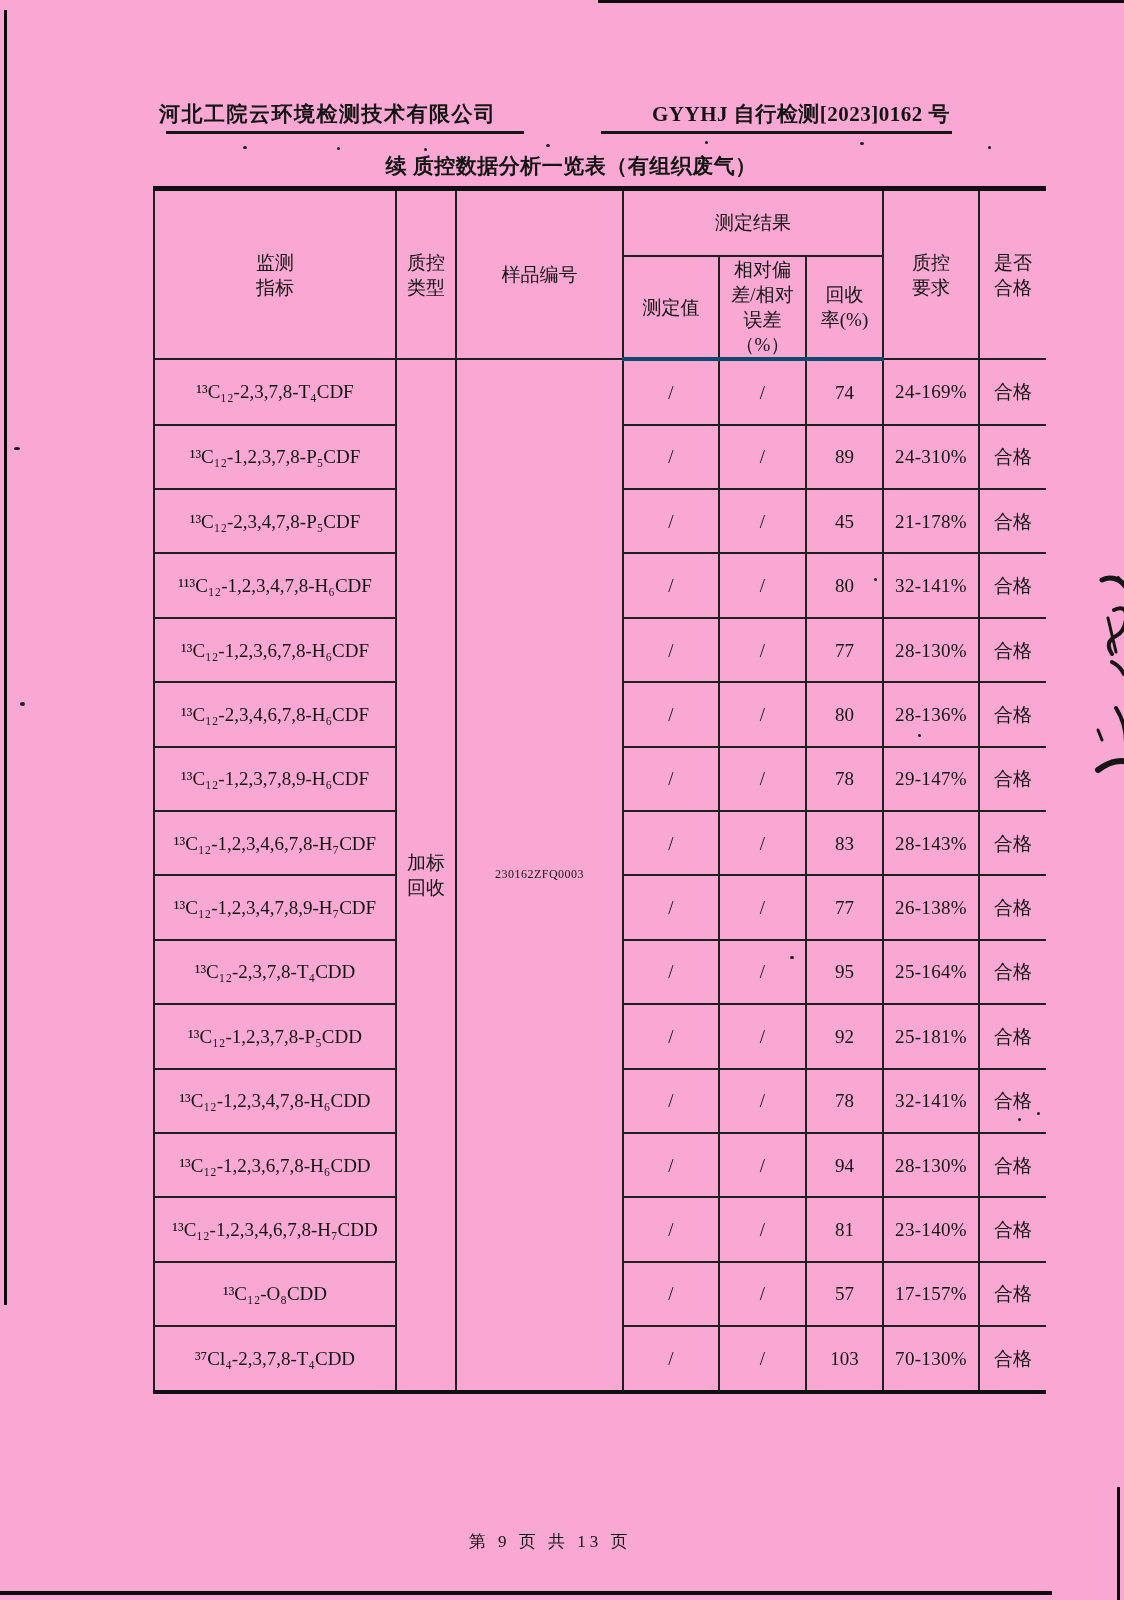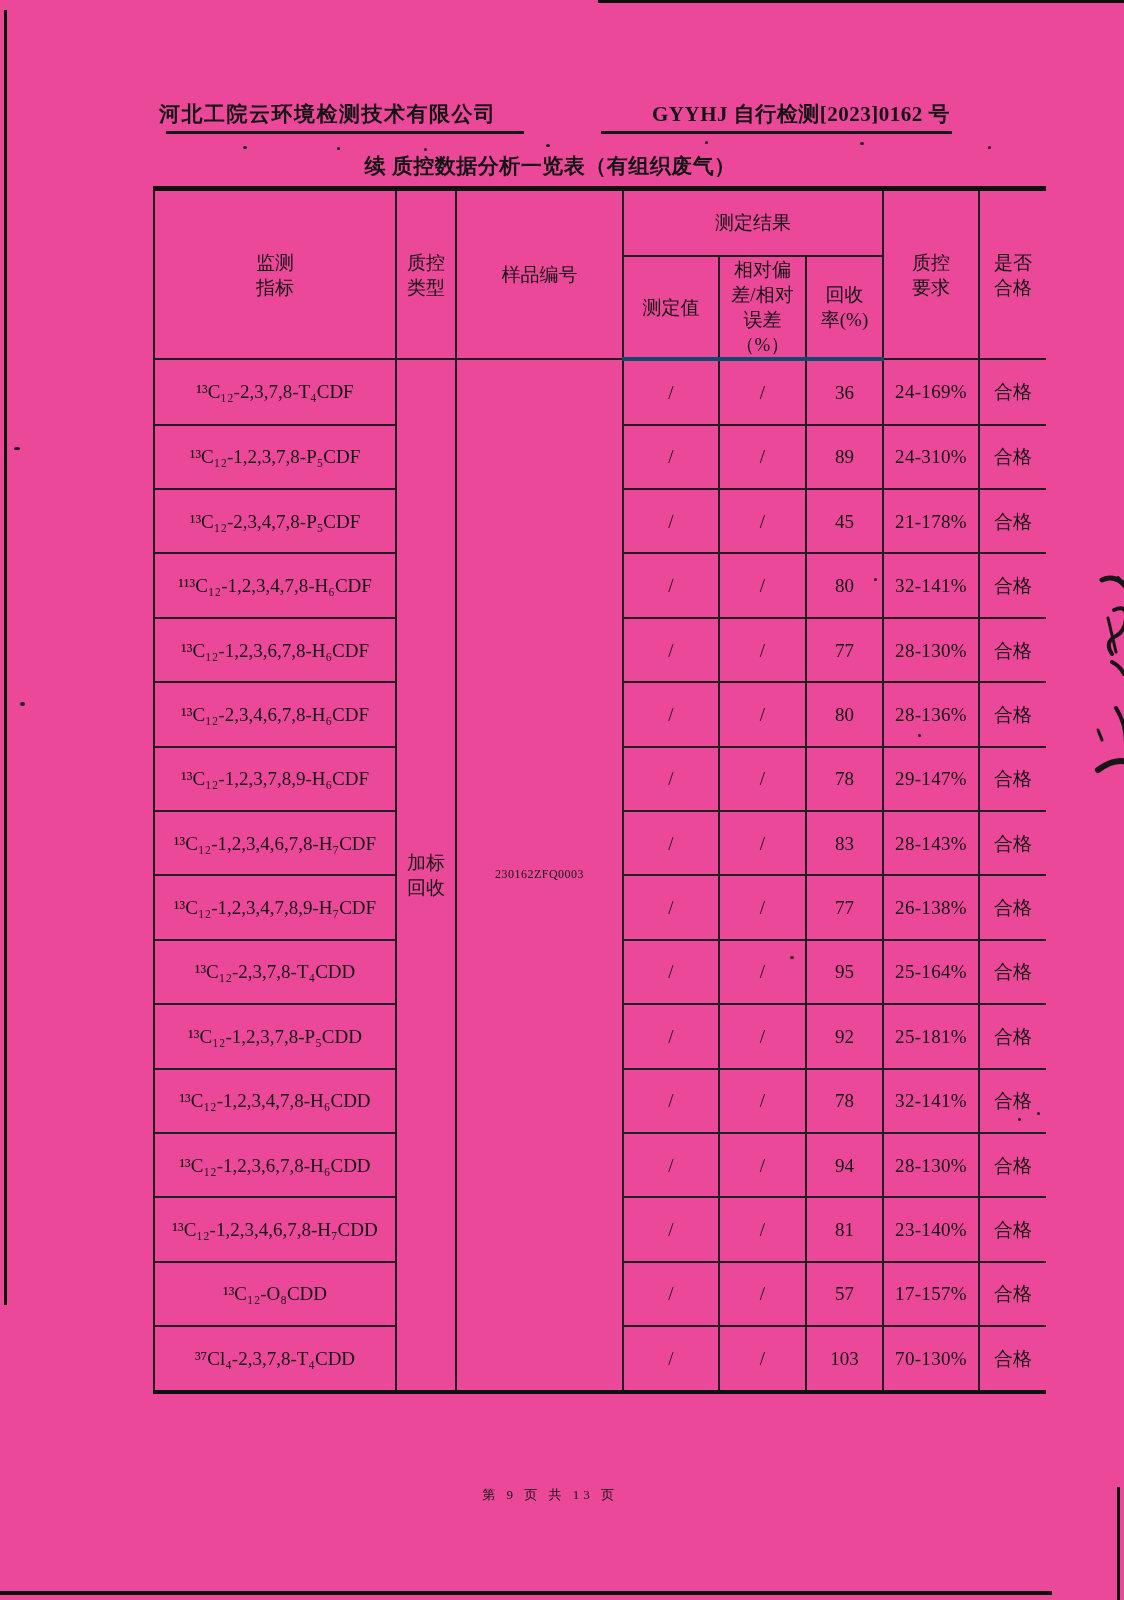--- a/index.html
+++ b/index.html
@@ -1,21 +1,21 @@
 <!DOCTYPE html>
 <html><head>
 <meta charset="utf-8">
 <style>
   html,body{margin:0;padding:0;}
   body{
     width:1124px;height:1600px;position:relative;overflow:hidden;
     background:#ffffff;color:#141414;
     font-family:"Liberation Serif","DejaVu Serif",serif;
   }
-  .page{position:absolute;inset:0;background:#ec4899;}
+  .page{position:absolute;inset:0;background:#f9a8d4;}
 
   
   .edge{position:absolute;background:#0c0c0c;}
   .edge-left{left:4px;top:10px;width:3px;height:1295px;}
   .edge-top{left:598px;top:0;width:526px;height:3px;}
   .edge-bottom{left:0;top:1591px;width:1052px;height:4px;}
   .edge-right-bottom{left:1117px;top:1487px;width:3px;height:113px;}
   .speck{position:absolute;background:#1c1c1c;border-radius:50%;}
 
   
@@ -25,21 +25,21 @@
   }
   .docnum{
     position:absolute;right:174px;top:100px;
     font-size:21px;font-weight:bold;letter-spacing:0.5px;white-space:nowrap;text-align:right;
   }
   .hrule{position:absolute;top:131px;height:3px;background:#161616;}
   .hrule-l{left:166px;width:358px;}
   .hrule-r{left:601px;width:351px;}
   .doc-title{
     position:absolute;left:0;top:152px;width:1100px;text-align:center;
-    font-size:21px;font-weight:bold;letter-spacing:0.5px;
+    font-size:21px;font-weight:bold;letter-spacing:0.5px;padding-left:21px;
   }
 
   
   table.qc{
     position:absolute;left:153px;top:186px;width:892px;
     border-collapse:collapse;table-layout:fixed;
     border-top:5px solid #101010;border-bottom:4px solid #101010;
     font-size:19px;
   }
   table.qc th,table.qc td{
@@ -51,22 +51,22 @@
   table.qc .last{border-right:none;}
   tr.head1 th{height:64px;}
   tr.head2 th{height:98px;border-bottom:4px solid #0c4a6e;}
   tbody td{height:62.4px;}
   td.c-analyte{text-align:left;padding-left:9px;white-space:nowrap;border-radius:19px;}
   td.c-sample{font-size:12px;letter-spacing:0.5px;}
   td.c-req{letter-spacing:0.3px;}
 
   
   .footer{
-    position:absolute;left:0;top:1486px;width:1100px;text-align:center;
-    font-size:13px;letter-spacing:4px;
+    position:absolute;left:0;top:1530px;width:1100px;text-align:center;
+    font-size:17px;letter-spacing:4px;
   }
 
   
   .handwriting{position:absolute;left:1088px;top:558px;}
 </style>
 </head>
 <body>
 
 <div class="page">
 
@@ -132,21 +132,21 @@
       </tr>
     </thead>
     <tbody>
       <tr>
         <td class="c-analyte">¹³C₁₂-2,3,7,8-T₄CDF</td>
         <td rowspan="16">加标
 回收</td>
         <td rowspan="16" class="c-sample">230162ZFQ0003</td>
         <td>/</td>
         <td>/</td>
-        <td>36</td>
+        <td>74</td>
         <td class="c-req">24-169%</td>
         <td class="last">合格</td>
       </tr>
 
     <tr>
       <td class="c-analyte">¹³C₁₂-1,2,3,7,8-P₅CDF</td>
       <td>/</td>
       <td>/</td>
       <td>89</td>
       <td class="c-req">24-310%</td>

